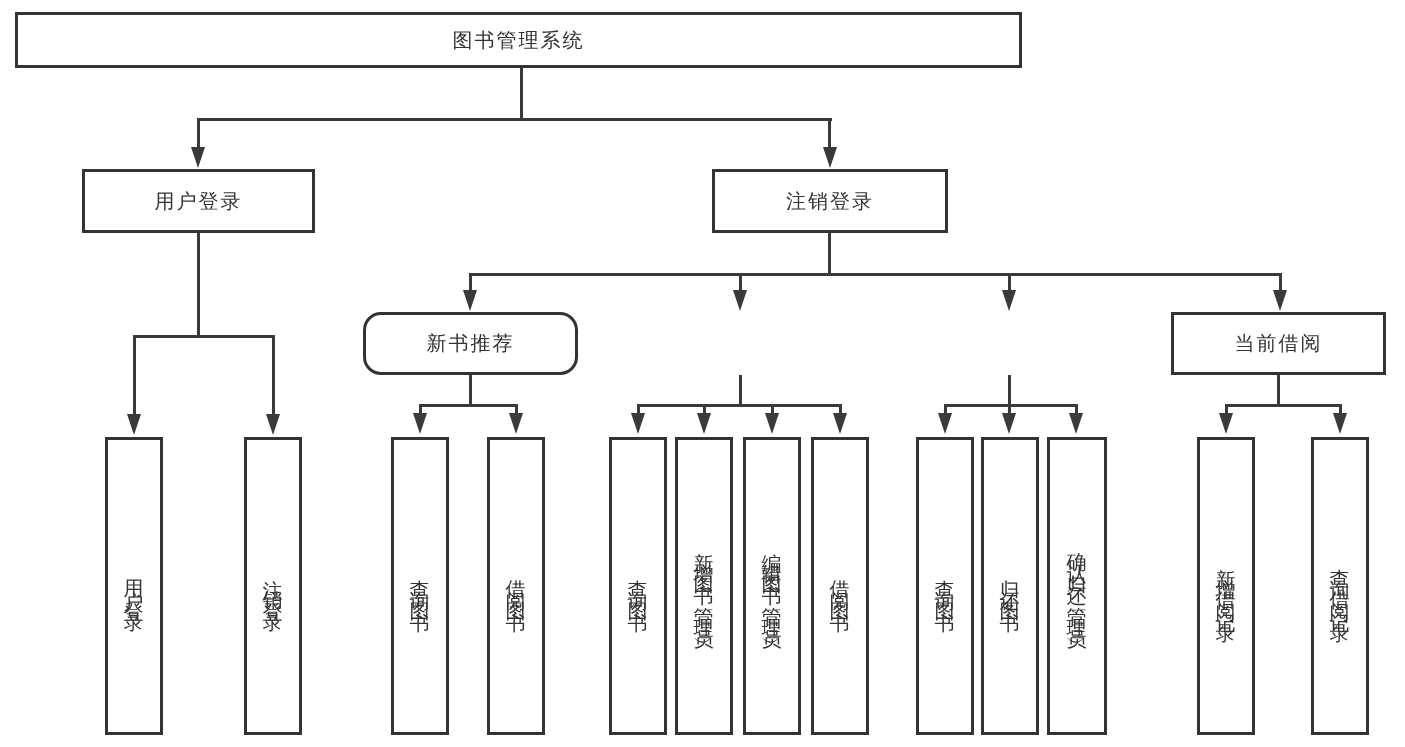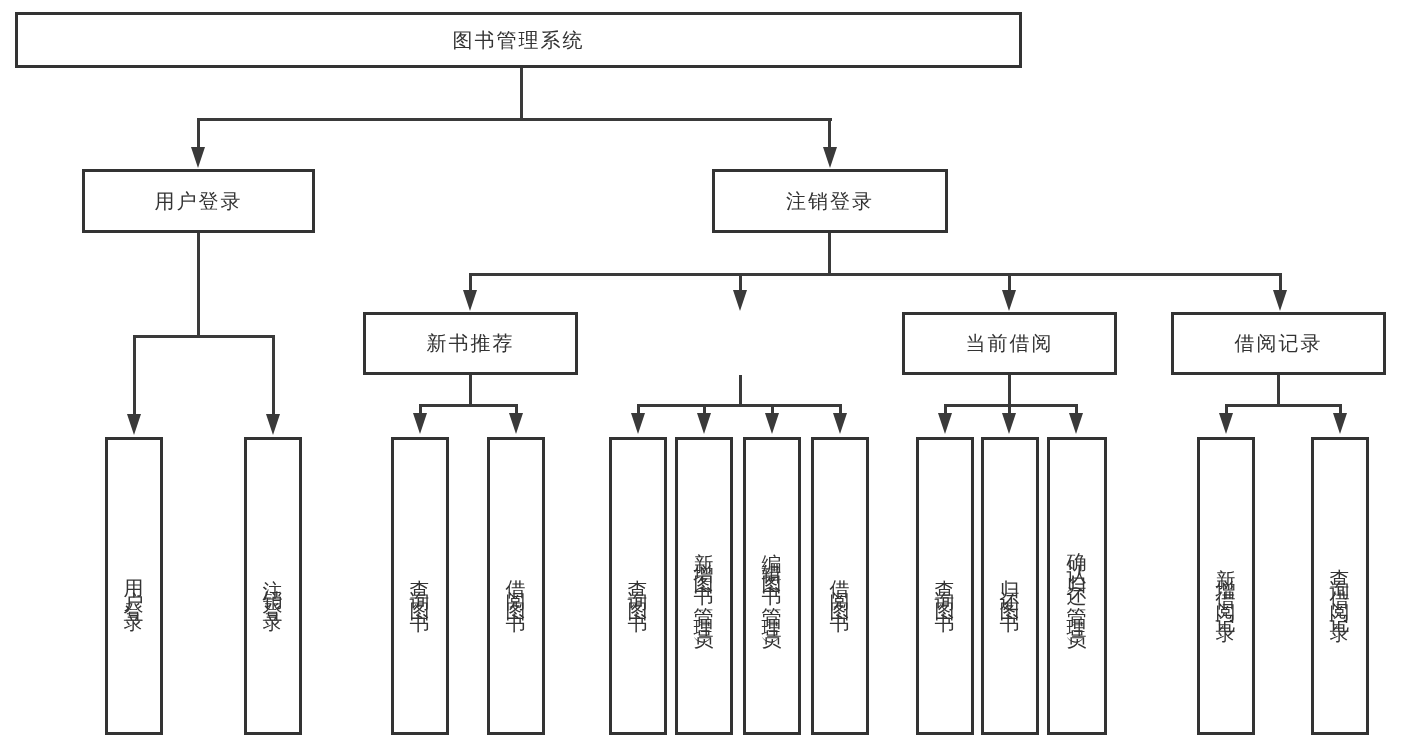--- a/index.html
+++ b/index.html
@@ -93,28 +93,25 @@
   <div class="hline" style="left:469px; top:273px; width:813px;"></div>
   <div class="vline" style="left:469px; top:273px; height:19px;"></div>
   <div class="arrow" style="left:463px; top:290px;"></div>
   <div class="vline" style="left:739px; top:273px; height:19px;"></div>
   <div class="arrow" style="left:733px; top:290px;"></div>
   <div class="vline" style="left:1008px; top:273px; height:19px;"></div>
   <div class="arrow" style="left:1002px; top:290px;"></div>
   <div class="vline" style="left:1279px; top:273px; height:19px;"></div>
   <div class="arrow" style="left:1273px; top:290px;"></div>
 
-  <div class="box" style="left:363px; top:312px; width:215px; height:63px;">
+  <div class="box" style="left:363px; top:312px; width:215px; height:63px;border-radius:18px;">
     <span>新书推荐</span>
   </div>
-  <div class="box" style="left:902px; top:312px; width:215px; height:63px;">
+  <div class="box" style="left:1171px; top:312px; width:215px; height:63px;">
     <span>当前借阅</span>
-  </div>
-  <div class="box" style="left:1171px; top:312px; width:215px; height:63px;">
-    <span>借阅记录</span>
   </div>
 
   <div class="vline" style="left:469px; top:375px; height:29px;"></div>
   <div class="hline" style="left:419px; top:404px; width:99px;"></div>
   <div class="vline" style="left:419px; top:404px; height:12px;"></div>
   <div class="arrow" style="left:413px; top:413px;"></div>
   <div class="vline" style="left:515px; top:404px; height:12px;"></div>
   <div class="arrow" style="left:509px; top:413px;"></div>
 
   <div class="vline" style="left:739px; top:375px; height:29px;"></div>

